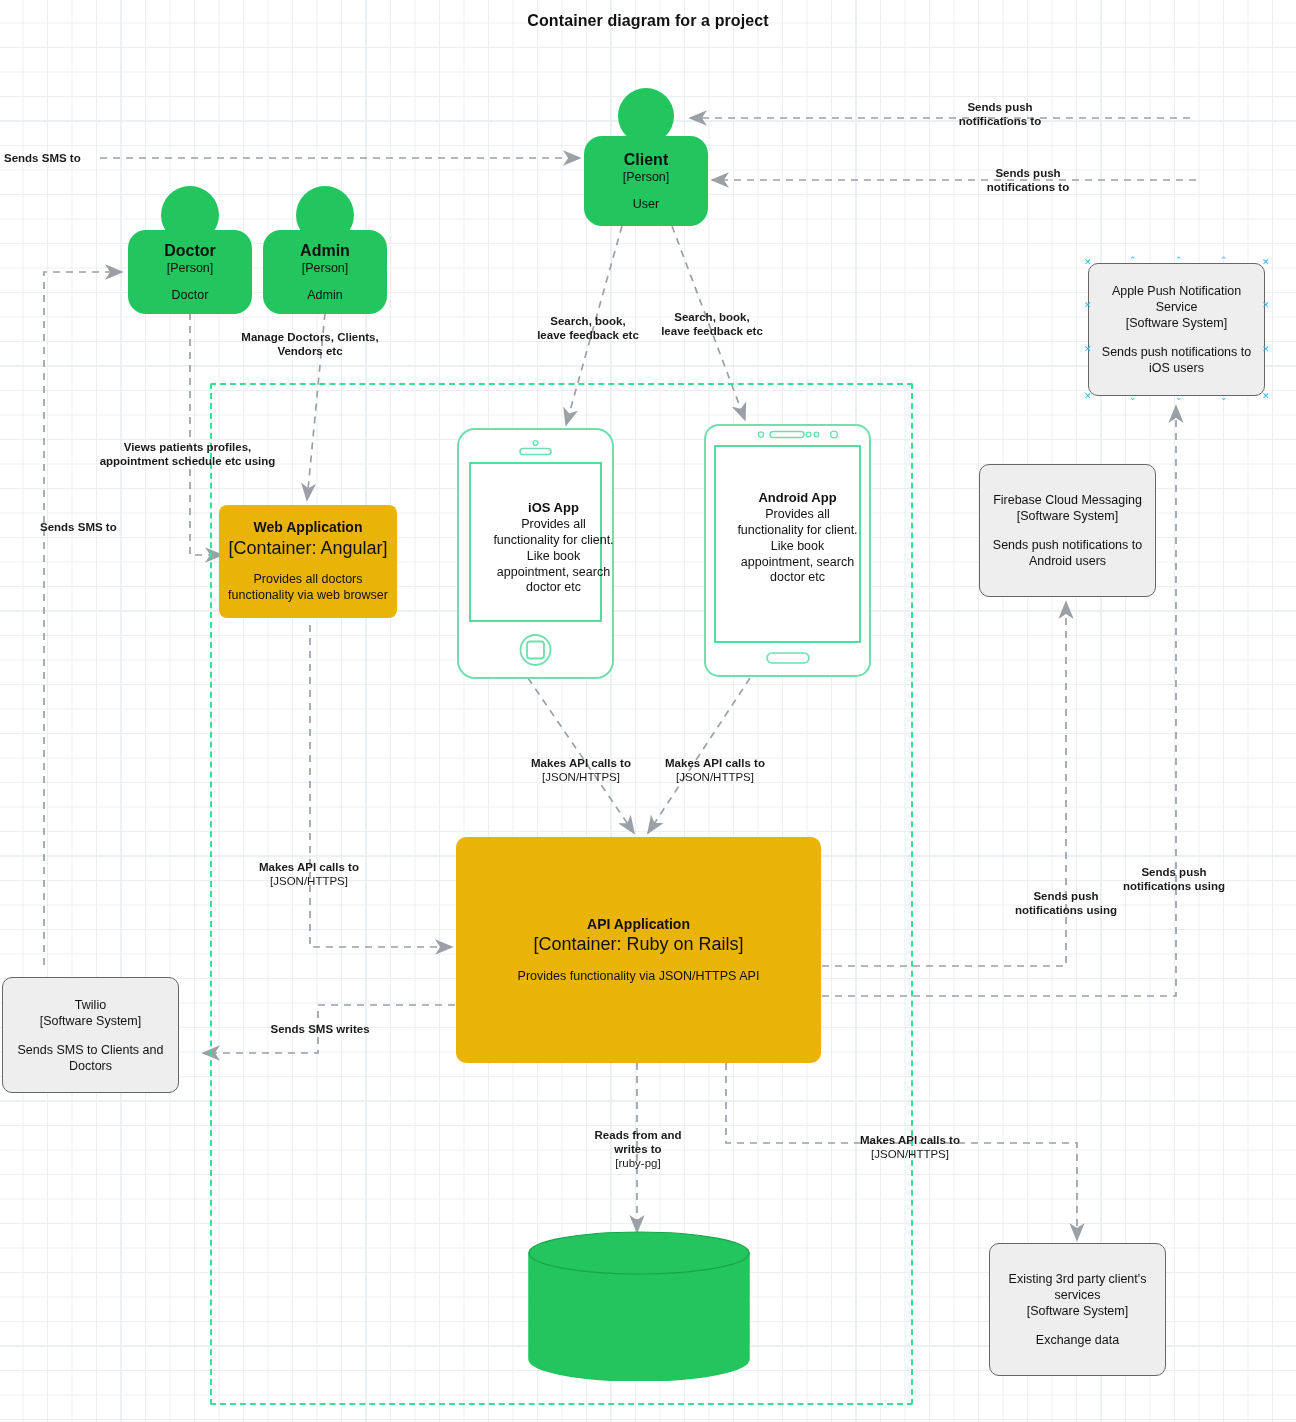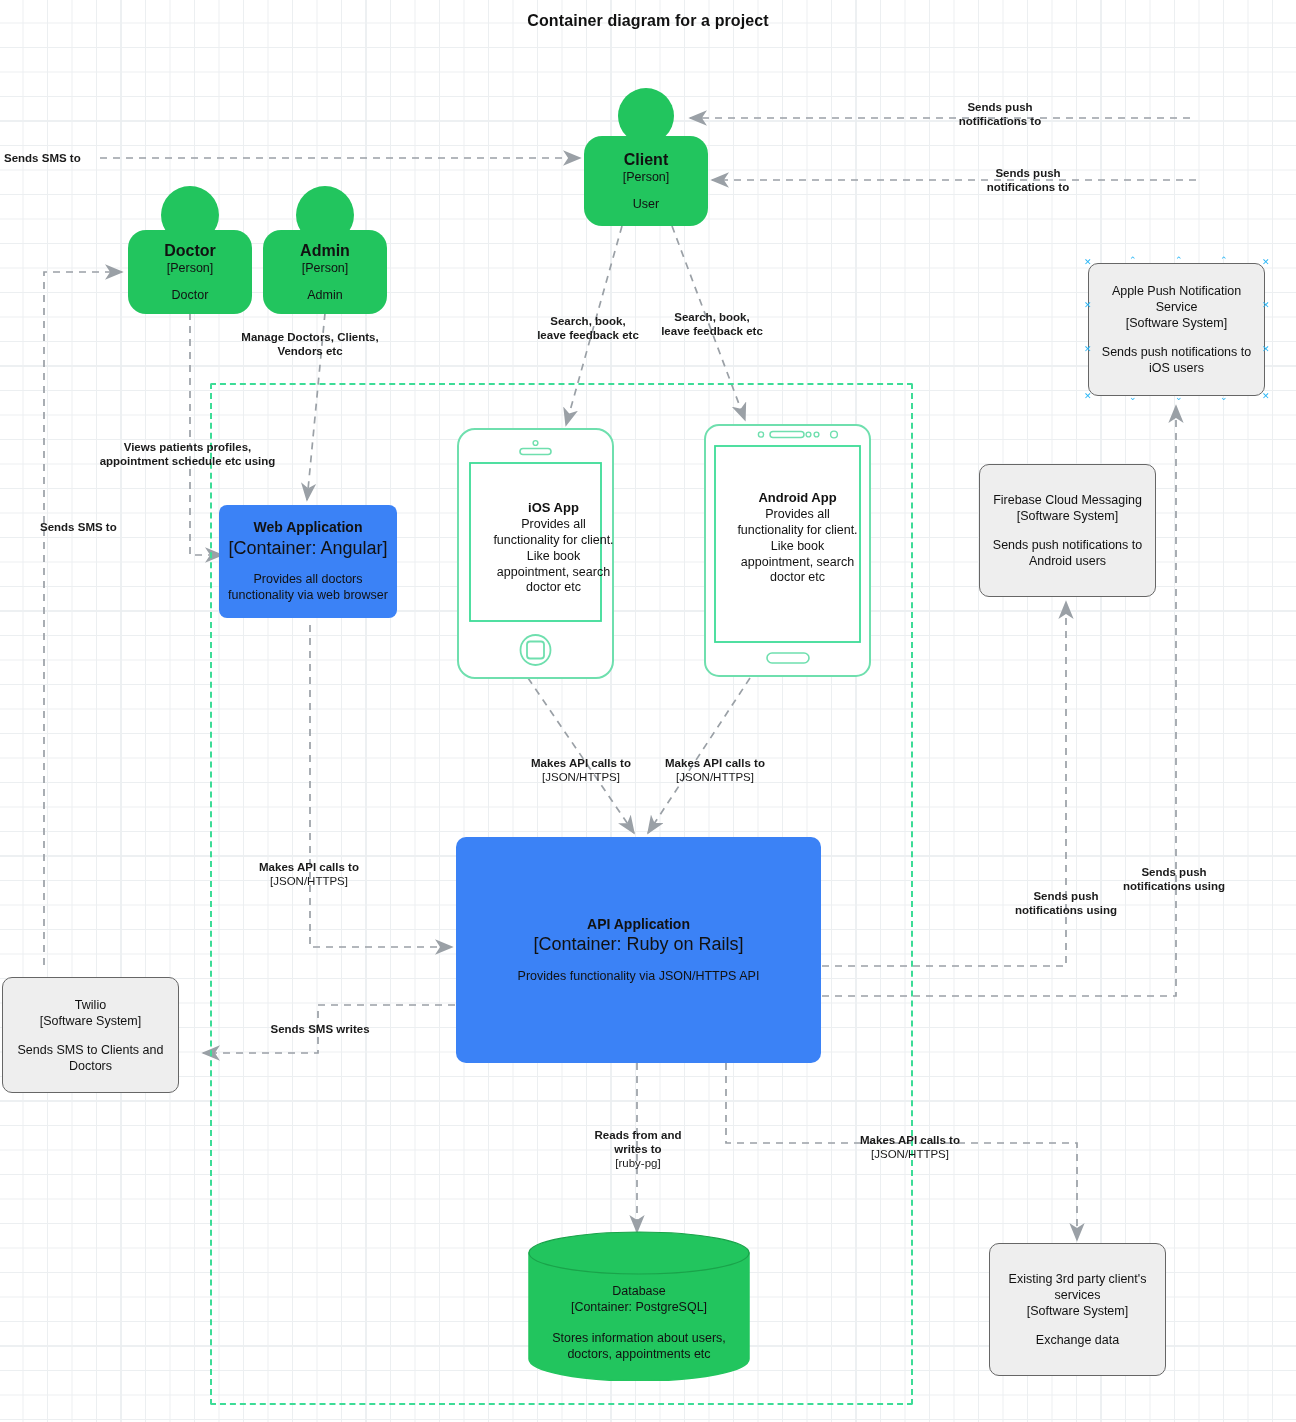--- a/index.html
+++ b/index.html
@@ -41,21 +41,21 @@
     background:#22c55e;border-radius:18px;
     display:flex;flex-direction:column;align-items:center;justify-content:center;
     text-align:center;line-height:1.22;
   }
   .p-name{font-weight:bold;font-size:16px;}
   .p-tech{font-size:12.5px;}
   .p-desc{font-size:12.5px;margin-top:12px;}
 
   
   .gbox{
-    background:#3b82f6;border-radius:8px;
+    background:#eab308;border-radius:8px;
     display:flex;flex-direction:column;align-items:center;justify-content:center;
     text-align:center;line-height:1.25;padding:4px 6px;
   }
   .c-name{font-weight:bold;font-size:14px;}
   .c-tech{font-size:18px;}
   .c-desc{font-size:12.5px;margin-top:13px;}
 
   
   .sysbox{
     background:#eeeeee;border:1.6px solid #666666;border-radius:10px;
@@ -220,26 +220,20 @@
   <div class="c-name">API Application</div>
   <div class="c-tech">[Container: Ruby on Rails]</div>
   <div class="c-desc">Provides functionality via JSON/HTTPS API</div>
 </div>
 
 <div class="node" style="left:528px;top:1231px;width:222px;height:150px;">
   <svg width="222" height="150">
     <path d="M1,22 L1,128 A110,22 0 0 0 221,128 L221,22 Z" fill="#22c55e" stroke="#22c55e" stroke-width="1.5"></path>
     <ellipse cx="111" cy="22" rx="110" ry="21" fill="#22c55e" stroke="#1aa34a" stroke-width="1.2"></ellipse>
   </svg>
-  <div class="cyl-txt" style="top:52px;">
-    <div>Database</div>
-    <div>[Container: PostgreSQL]</div>
-    <div style="white-space:pre-line;margin-top:14px;">Stores information about users,
-doctors, appointments etc</div>
-  </div>
 </div>
 
 <div class="node sysbox" style="left:1088px;top:263px;width:177px;height:133px;">
   <div class="s-name" style="white-space:pre-line;">Apple Push Notification
 Service</div>
   <div class="s-tech">[Software System]</div>
   <div class="s-desc" style="white-space:pre-line;">Sends push notifications to
 iOS users</div>
 
   <span class="sel-h" style="left:-5px;top:-5px;">✕</span>

